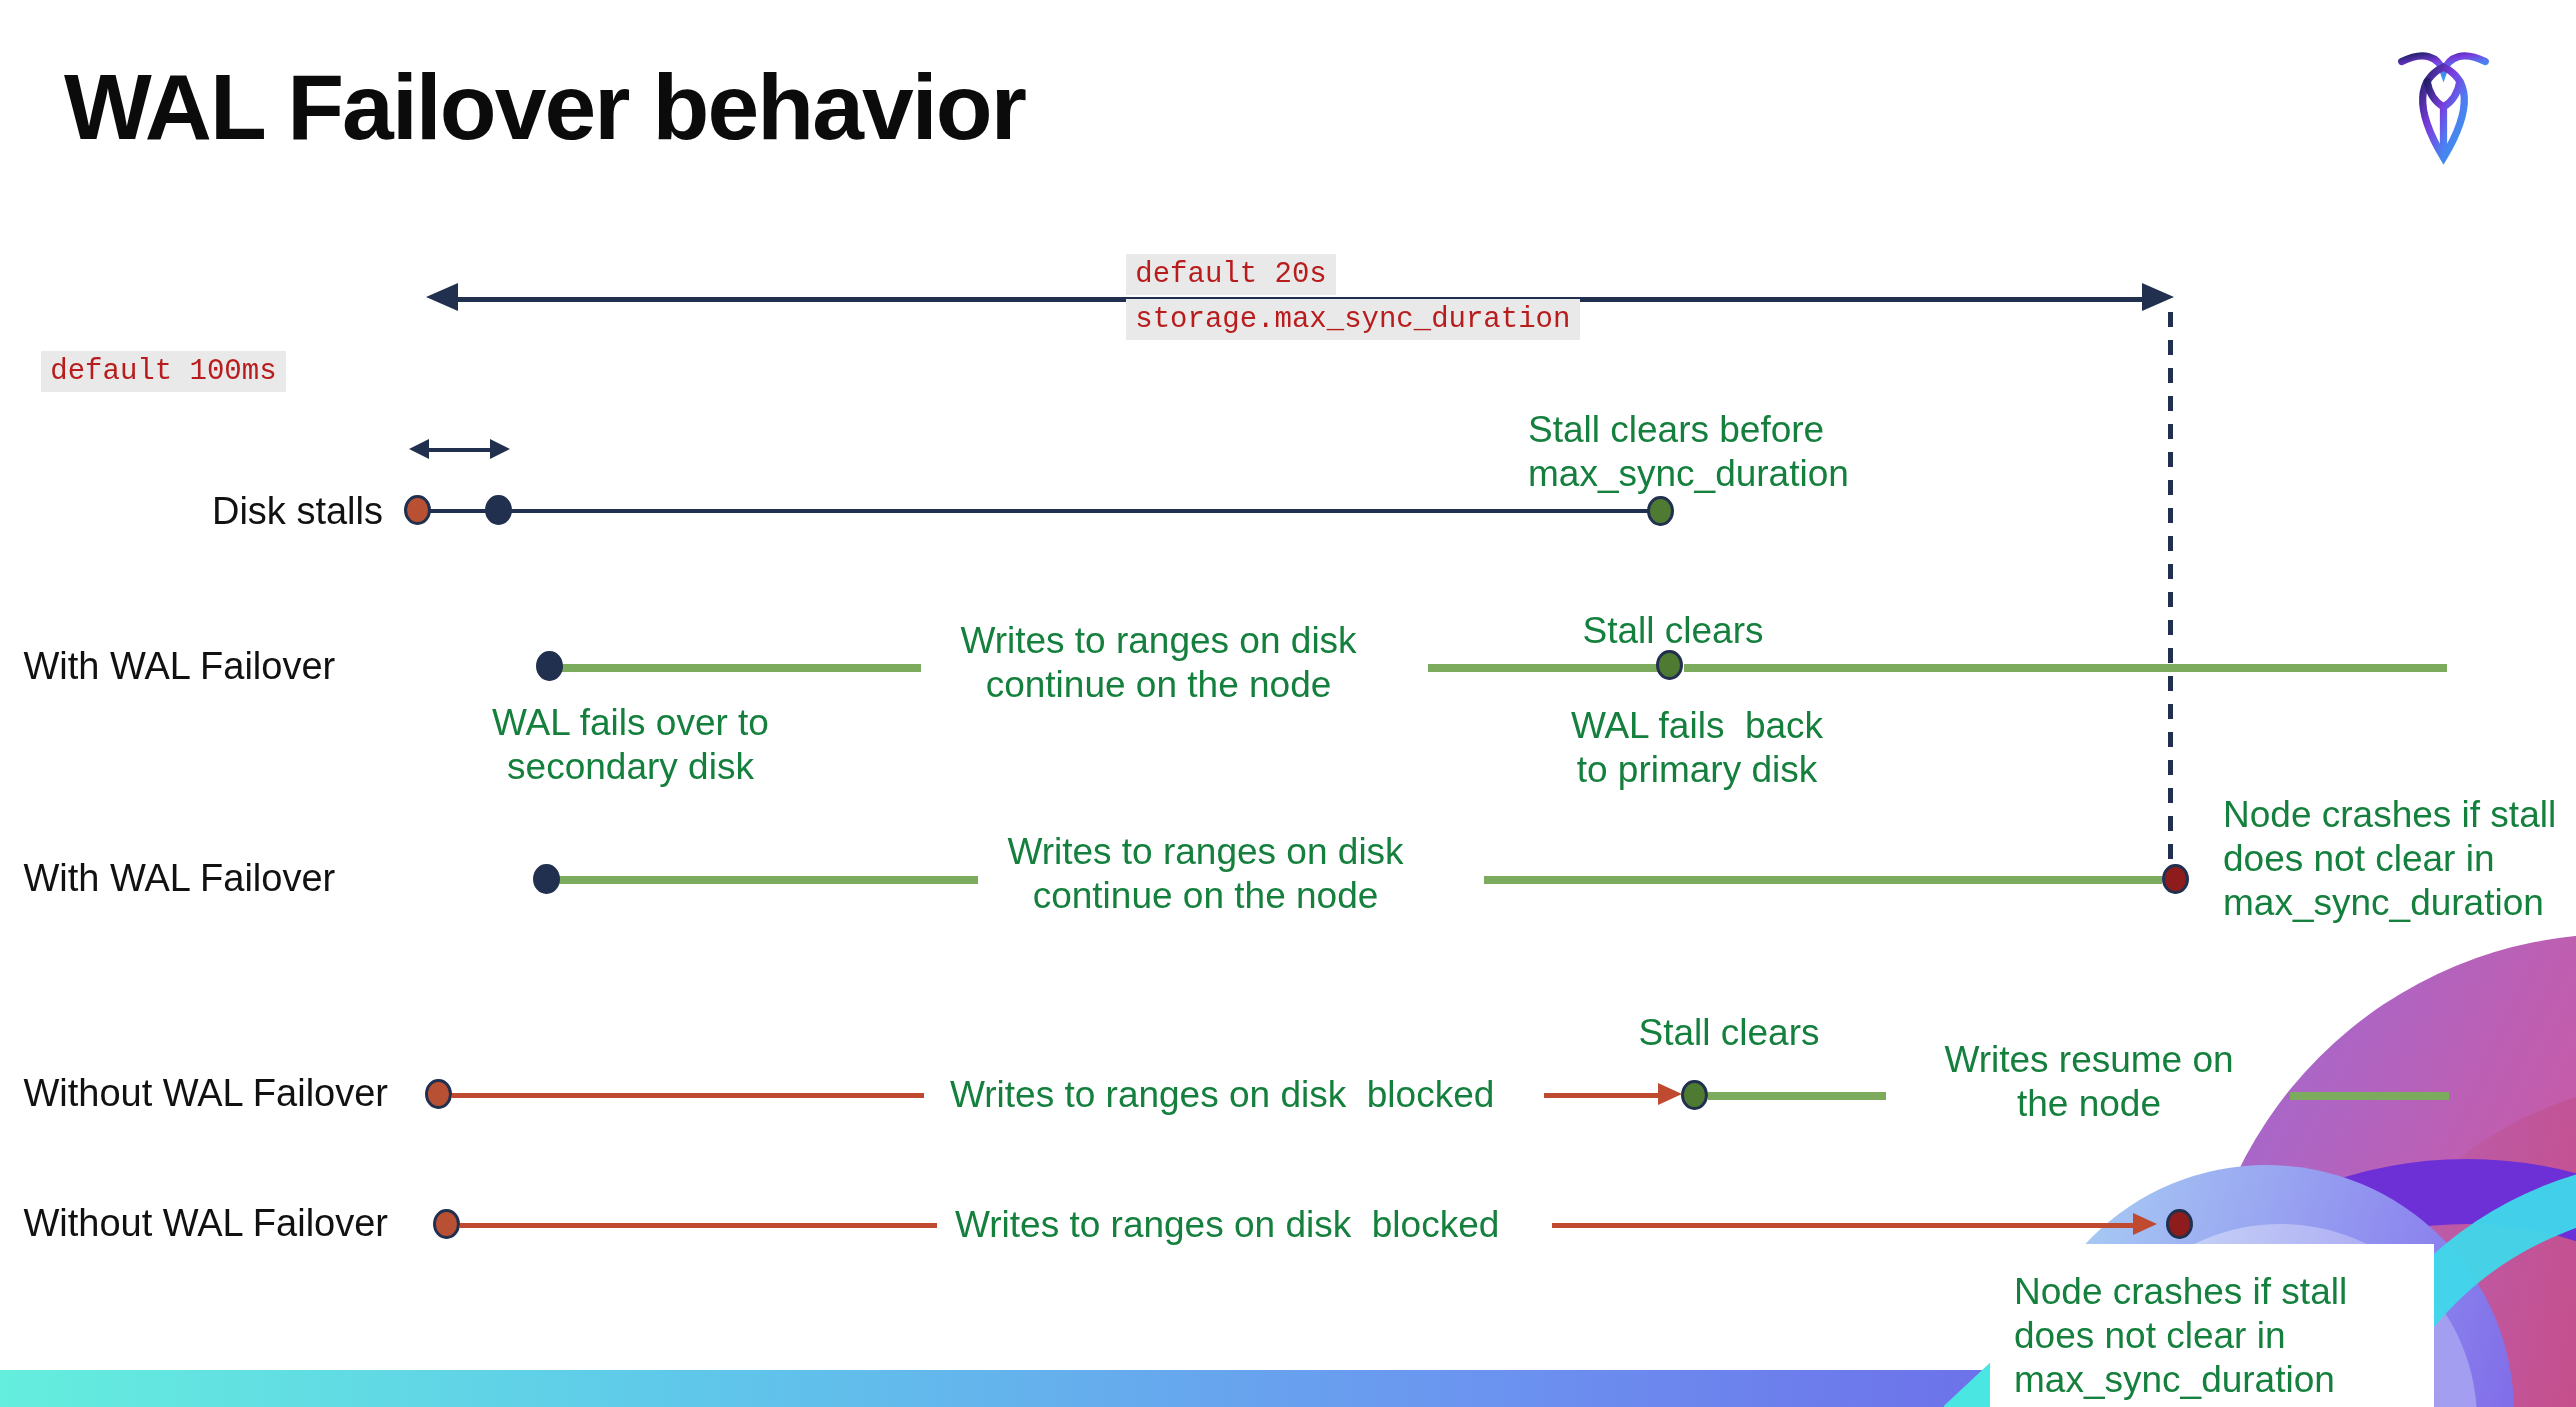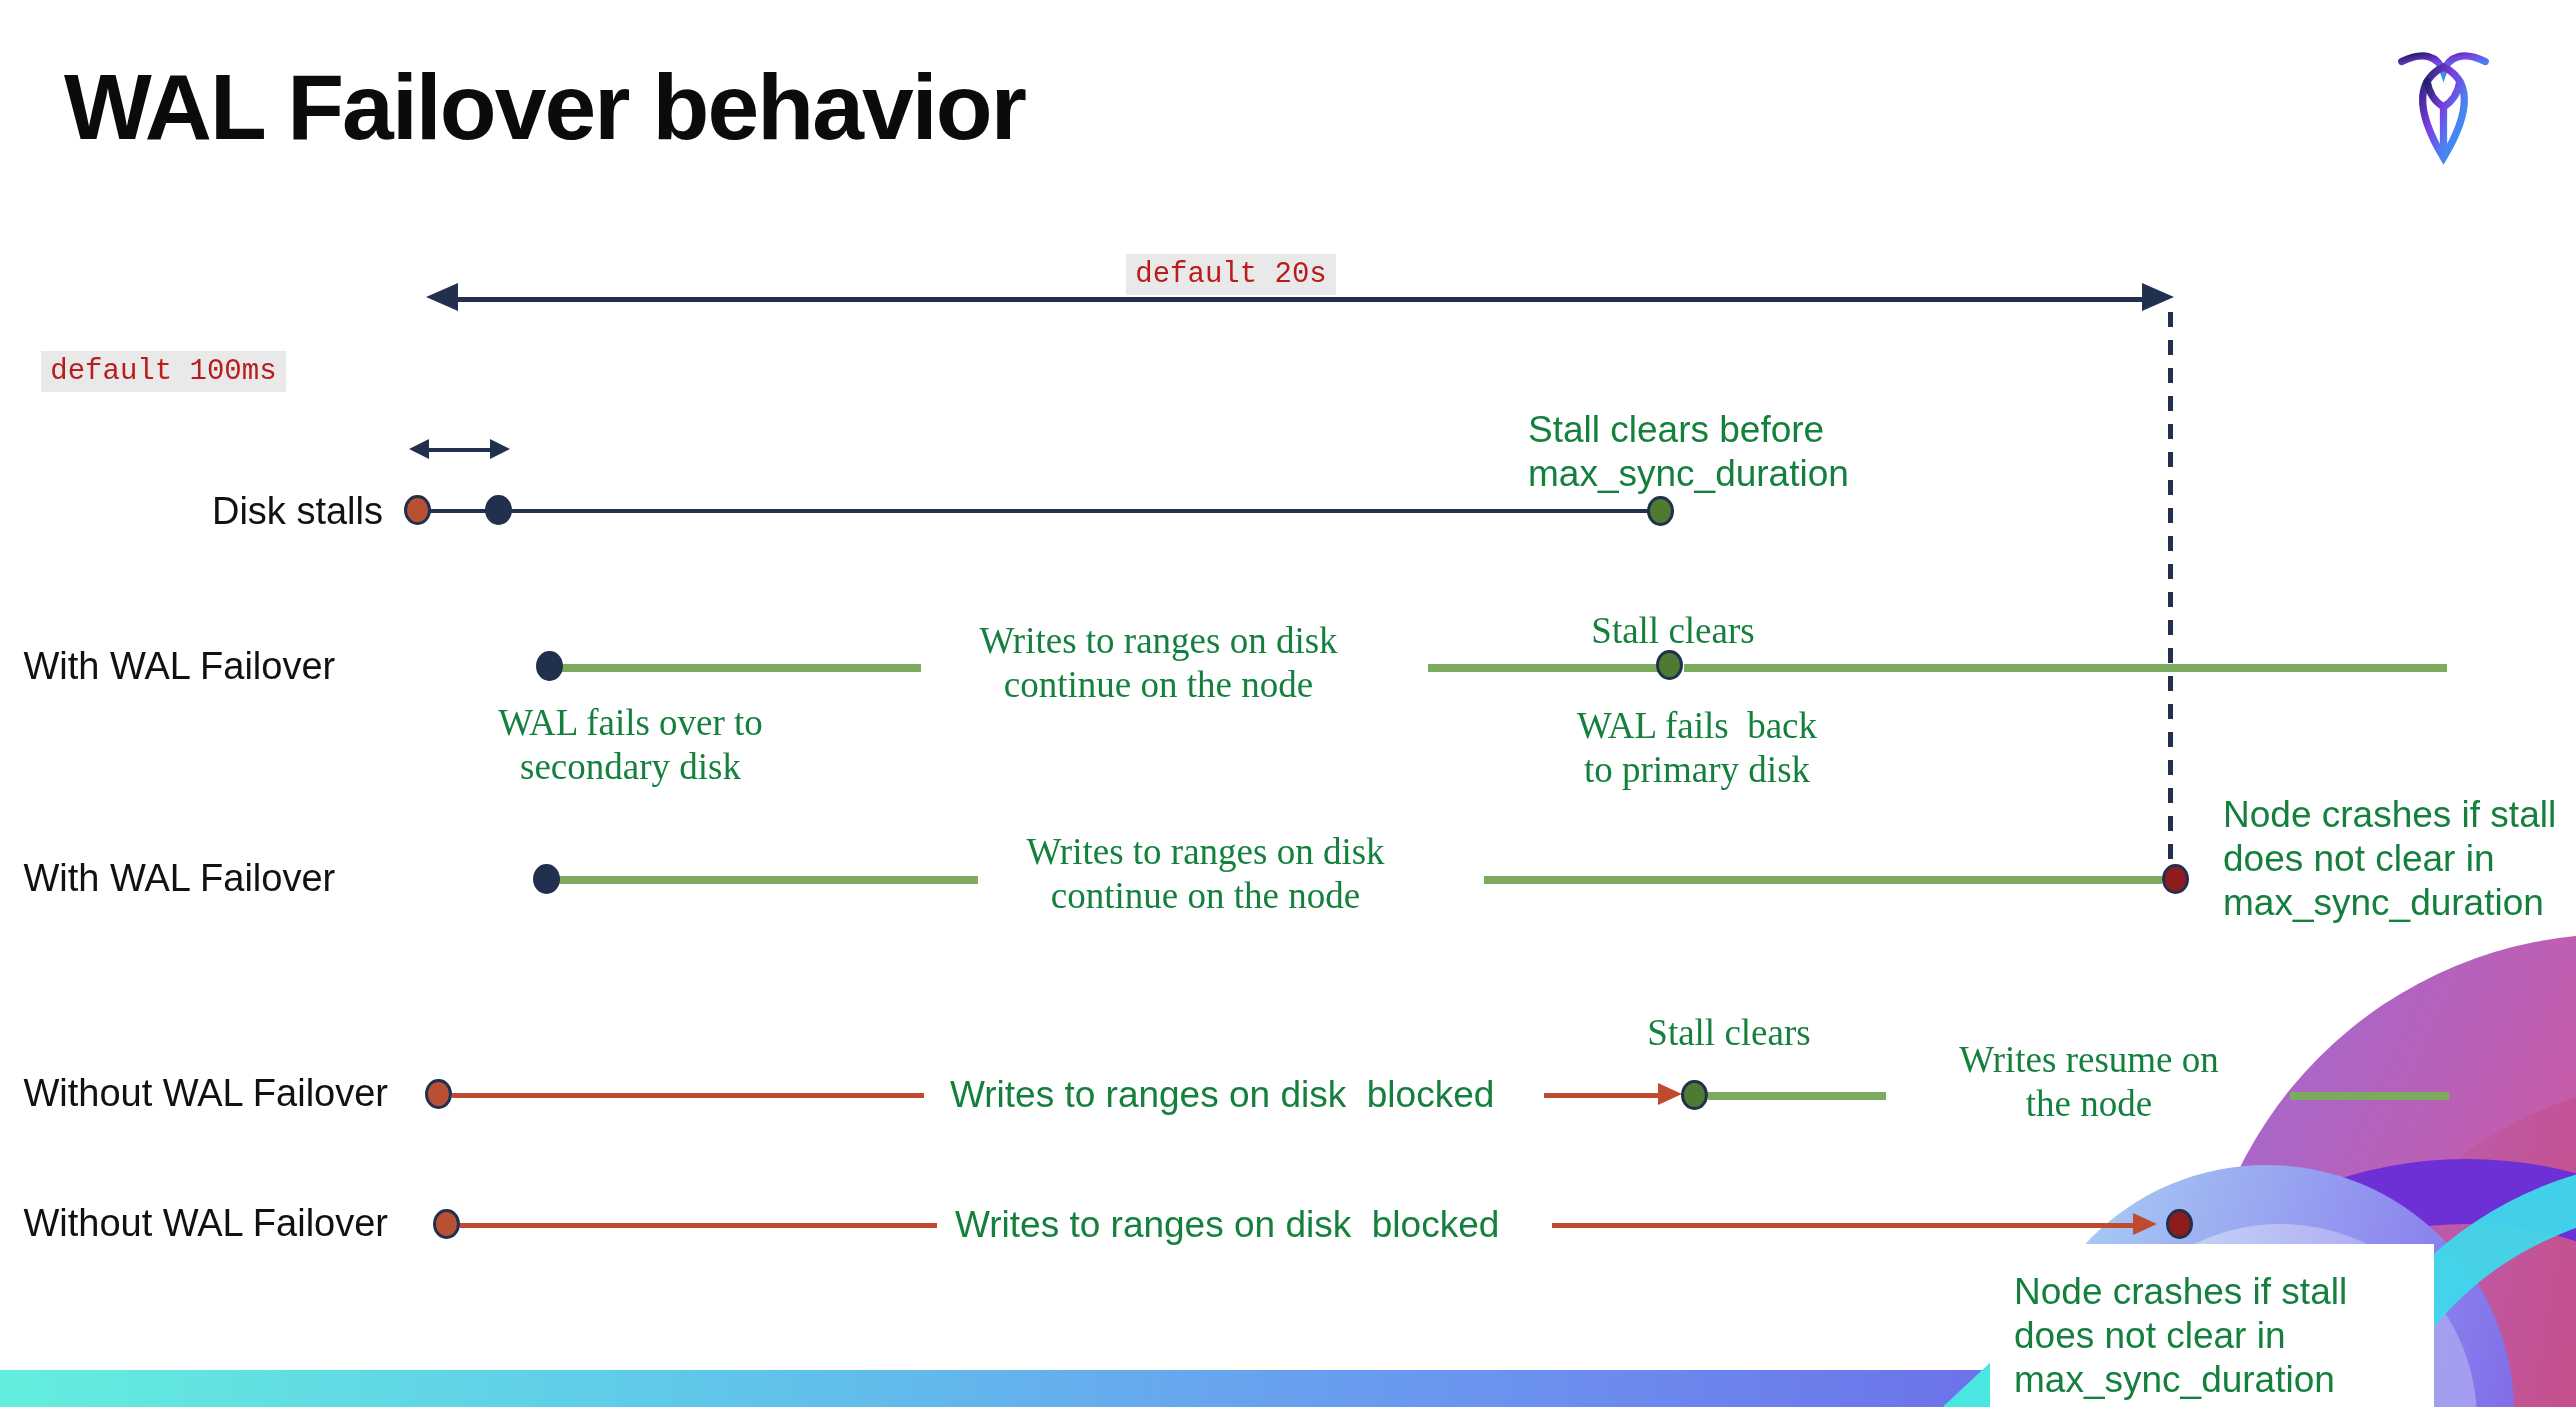--- a/index.html
+++ b/index.html
@@ -2,21 +2,21 @@
 <html style="font-size:15px"><head>
 <meta charset="utf-8">
 <style>
   html,body{margin:0;padding:0;background:#fff;}
   #stage{position:relative;width:2576px;height:1408px;background:#ffffff;overflow:hidden;
          font-family:"Liberation Sans","DejaVu Sans",sans-serif;color:#141414;}
   .abs{position:absolute;}
   .title{font-size:93px;font-weight:800;letter-spacing:-1.9px;color:#0b0b0b;white-space:nowrap;}
   .rowlabel{font-size:38px;line-height:43px;color:#111;white-space:nowrap;}
   .note{font-size:37px;line-height:44px;color:#15803d;white-space:pre-wrap;}
-  .center{text-align:center;font-family:Liberation Serif, serif;}
+  .center{text-align:center;}
   .right{text-align:right;}
   .mono{font-family:"Liberation Mono","DejaVu Sans Mono",monospace;font-size:29px;line-height:37px;
         color:#b91c1c;background:#e9e9e9;padding:1.9px 9.3px;width:fit-content;margin-bottom:4.7px;}
   .navline{position:absolute;height:4.7px;background:#22304f;}
   .thinnav{position:absolute;height:3.7px;background:#22304f;}
   .gline{position:absolute;height:7.5px;background:#7dab5e;z-index:3;}
   .rline{position:absolute;height:4.7px;background:#bf4a2f;z-index:3;}
   .dot{position:absolute;width:20.6px;height:24px;border-radius:50%;border:3.7px solid #22304f;z-index:4;}
   .dot.navy{background:#22304f;}
   .dot.red{background:#b85033;}
@@ -58,20 +58,21 @@
       </g>
     </svg>
   </div>
 
   <div>
     <div class="navline" style="left:456px;top:297px;width:1688px;"></div>
     <div class="arrhead" style="left:426px;top:283px;border-top:14px solid transparent;border-bottom:14px solid transparent;border-right:32px solid #22304f;"></div>
     <div class="arrhead" style="left:2142px;top:283px;border-top:14px solid transparent;border-bottom:14px solid transparent;border-left:32px solid #22304f;"></div>
     <div class="lblbox" style="left:1126px;top:254px;">
       <div class="mono">default 20s</div>
+      <div class="mono">storage.max_sync_duration</div>
     </div>
   </div>
 
   <div>
     <div class="lblbox" style="left:41px;top:351px;">
       <div class="mono">default 100ms</div>
     </div>
     <div class="thinnav" style="left:428px;top:448px;width:62px;"></div>
     <div class="arrhead" style="left:409px;top:439px;border-top:10.3px solid transparent;border-bottom:10.3px solid transparent;border-right:20.6px solid #22304f;"></div>
     <div class="arrhead" style="left:490px;top:439px;border-top:10.3px solid transparent;border-bottom:10.3px solid transparent;border-left:20.6px solid #22304f;"></div>

